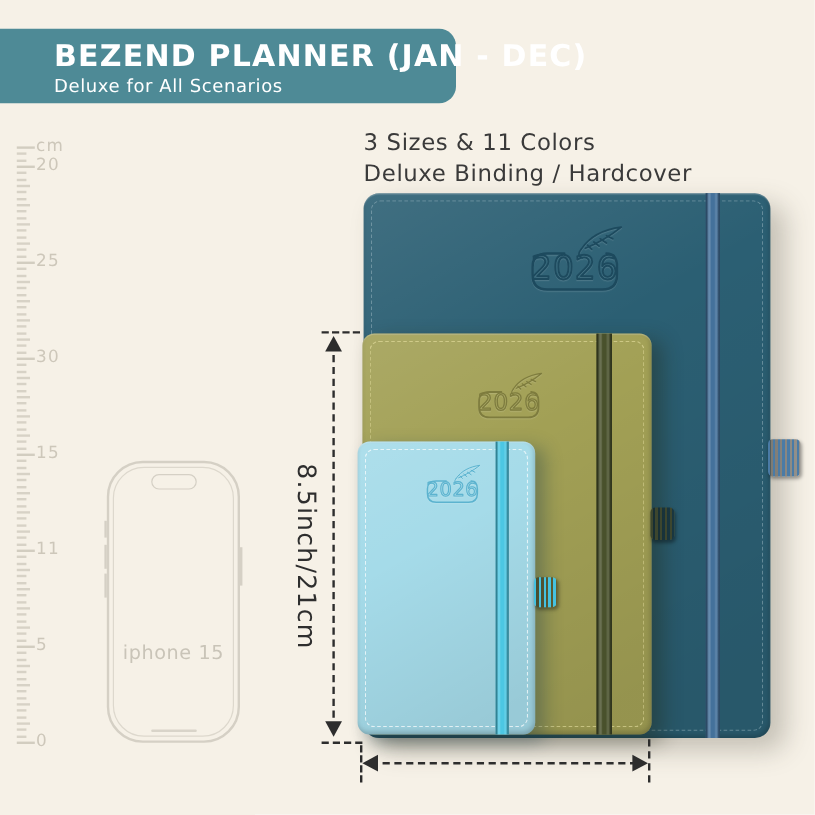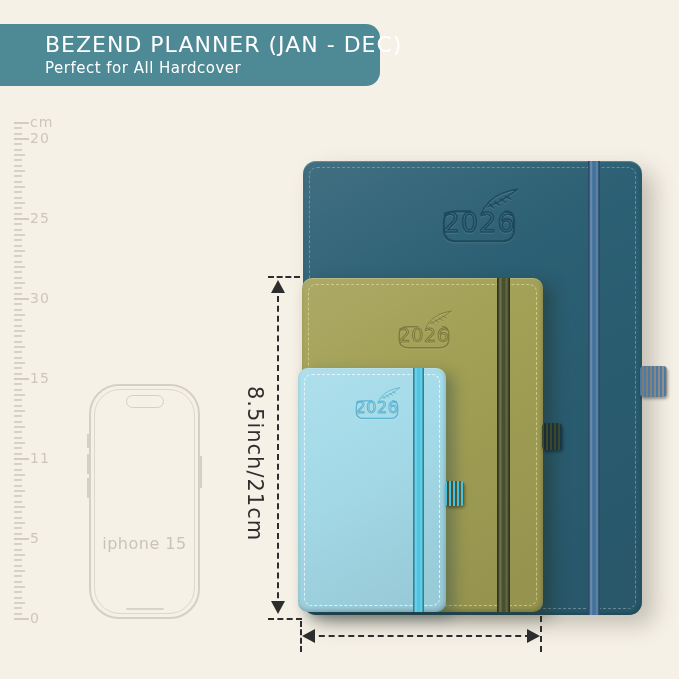--- a/index.html
+++ b/index.html
@@ -7,21 +7,21 @@
   .canvas {
     position: relative; width: 679px; height: 679px;
     overflow: hidden; background: #f6f1e7;
   }
   
   .banner {
     position: absolute; left: 0; top: 24px; width: 380px; height: 62px;
     border-radius: 0 14px 14px 0;
     color: #ffffff; box-sizing: border-box; padding: 8px 0 0 45px;
   }
-  .banner-title { font-size: 22px; font-weight: 400; letter-spacing: 1px; white-space: nowrap; }
+  .banner-title { font-size: 25px; font-weight: 700; letter-spacing: 1px; white-space: nowrap; }
   .banner-sub { font-size: 15px; margin-top: 2px; letter-spacing: .5px; }
   
   .info { position: absolute; left: 303px; top: 106px; color: #3a3a3a; }
   .info div { font-size: 19px; line-height: 26px; letter-spacing: .5px; }
   
   .ruler { position: absolute; left: 0; top: 0; width: 60px; height: 679px; }
   .tick { position: absolute; left: 14px; height: 2px; background: #d7d2c6; }
   .tick.major { background: #d2cdc0; }
   .ruler-label {
     position: absolute; left: 30px; transform: translateY(-52%);
@@ -126,23 +126,27 @@
     font-size: 21px; color: #2e2e2e; letter-spacing: .5px; z-index: 5;
   }
 </style>
 </head>
 <body>
 
 <div class="canvas" style="background: rgb(246, 241, 231);">
 
   <div class="banner" style="background: rgb(78, 138, 150);">
     <div class="banner-title">BEZEND PLANNER (JAN - DEC)</div>
-    <div class="banner-sub">Perfect for All Hardcover</div>
-  </div>
-
+    <div class="banner-sub">Deluxe for All Scenarios</div>
+  </div>
+
+  <div class="info">
+    <div>3 Sizes &amp; 11 Colors</div>
+    <div>Deluxe Binding / Hardcover</div>
+  </div>
 
   <div class="ruler">
     <span class="ruler-label" style="top:122px">cm</span>
   <div class="tick major" style="top: 122px; width: 15px;"></div>
       <div class="tick" style="top: 127.3px; width: 8px;"></div>
       <div class="tick" style="top: 132.7px; width: 8px;"></div>
       <div class="tick major" style="top: 138px; width: 15px;"></div>
       <span class="ruler-label" style="top: 138px;">20</span>
       <div class="tick" style="top: 143.3px; width: 8px;"></div>
       <div class="tick" style="top: 148.7px; width: 8px;"></div>

